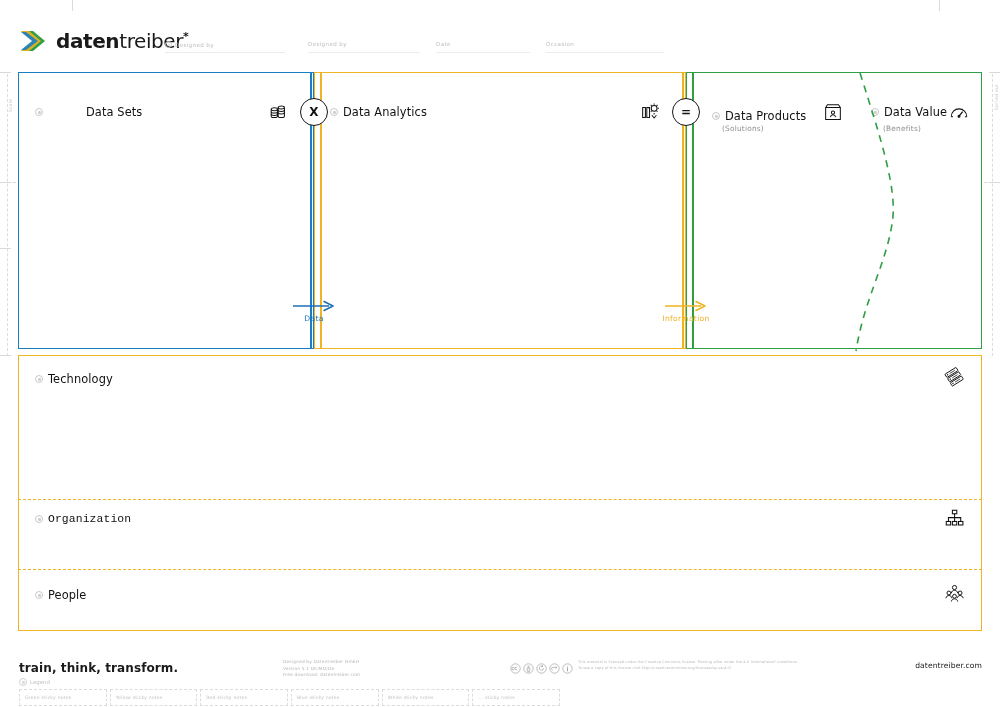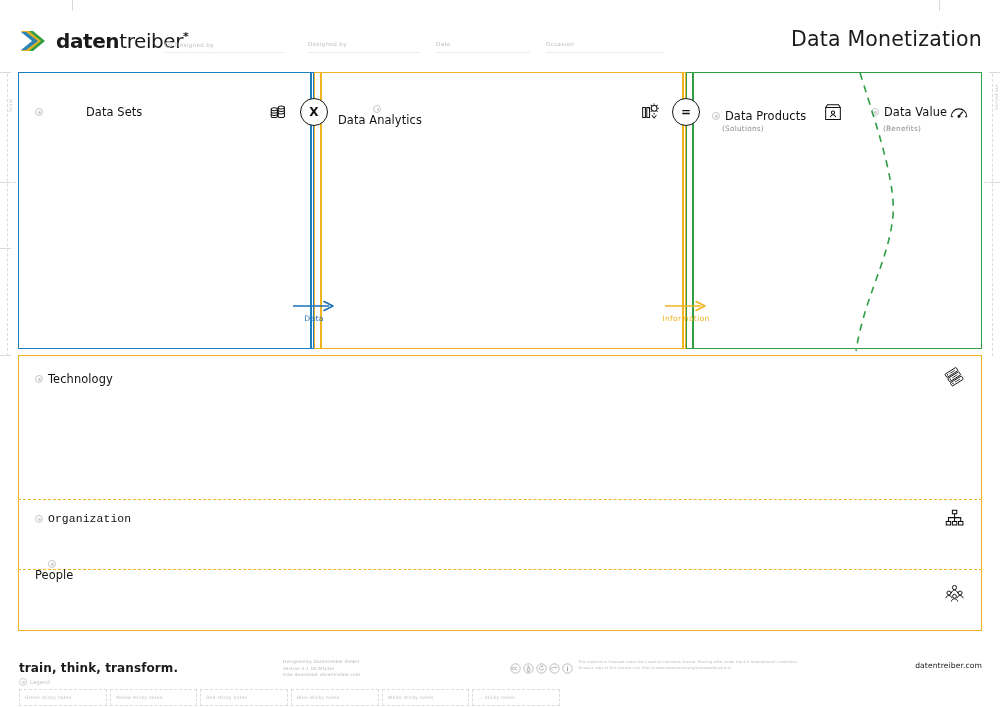--- a/index.html
+++ b/index.html
@@ -169,21 +169,20 @@
     <div class="hdr-field" style="left:436px;">
       <span>Date</span>
     </div>
     <div class="hdr-rule" style="left:436px;width:94px;"></div>
 
     <div class="hdr-field" style="left:546px;">
       <span>Occasion</span>
     </div>
     <div class="hdr-rule" style="left:546px;width:118px;"></div>
 
-    <div class="title">Data Monetization</div>
   </div>
 
   <div class="vc-box box-datasets"></div>
   <div class="vc-box box-analytics"></div>
   <div class="vc-box box-products"></div>
 
   <div class="divider" style="left:320px;top:72px;height:277px;background:#f0b323;"></div>
   <div class="divider" style="left:310px;top:72px;height:277px;background:#1a7fc1;"></div>
   <div class="divider" style="left:692px;top:72px;height:277px;background:#2f9e44;"></div>
   <div class="divider" style="left:682px;top:72px;height:277px;background:#f0b323;"></div>
@@ -204,21 +203,21 @@
         <path d="M4.6 9v7.5c0 .9 1.5 1.6 3.4 1.6s3.4-.7 3.4-1.6V9"></path>
       <path d="M4.6 11.6c0 .9 1.5 1.6 3.4 1.6s3.4-.7 3.4-1.6M4.6 14.2c0 .9 1.5 1.6 3.4 1.6s3.4-.7 3.4-1.6"></path>
       <ellipse cx="15.6" cy="7" rx="3.4" ry="1.6"></ellipse>
         <path d="M12.2 7v9.5c0 .9 1.5 1.6 3.4 1.6s3.4-.7 3.4-1.6V7"></path>
       <path d="M12.2 9.8c0 .9 1.5 1.6 3.4 1.6s3.4-.7 3.4-1.6M12.2 12.6c0 .9 1.5 1.6 3.4 1.6s3.4-.7 3.4-1.6"></path>
     </svg>
   </div>
 
   <div class="op" style="left:300px;top:98px;">X</div>
 
-  <div class="sec-head" style="left:338px;top:105px;flex-direction:column;">
+  <div class="sec-head" style="left:330px;top:105px;">
     <span class="sec-dot"></span>
     <span class="sec-title">Data Analytics</span>
   </div>
   <div class="sec-icon" style="left:639px;top:101px;">
     <svg viewBox="0 0 24 24" fill="none" stroke="#111" stroke-width="1.1">
       <path d="M4 7h3v11H4z"></path>
         <path d="M8.5 7h3v11h-3z"></path>
       <circle cx="16.5" cy="8" r="3.2"></circle>
       <path d="M16.5 4.2v-1.4M16.5 13.2v1.4M20.3 8h1.4M11.9 8h-1.4M19.2 5.3l1-1M13.8 10.7l-1 1M19.2 10.7l1 1M13.8 5.3l-1-1"></path>
       <path d="M14 15.5l2.5 3 2.5-3"></path>
@@ -300,21 +299,21 @@
   <div class="sec-icon" style="left:944px;top:508px;width:21px;height:21px;">
     <svg viewBox="0 0 24 24" fill="none" stroke="#111" stroke-width="1.2">
       <rect x="9.6" y="2.6" width="5" height="4"></rect>
       <rect x="2.6" y="15.4" width="5" height="4"></rect>
       <rect x="9.6" y="15.4" width="5" height="4"></rect>
       <rect x="16.6" y="15.4" width="5" height="4"></rect>
       <path d="M12.1 6.6v4.4M5.1 15.4v-4.4h14v4.4M12.1 11v4.4"></path>
     </svg>
   </div>
 
-  <div class="sec-head" style="left:35px;top:560px;flex-direction:column;">
+  <div class="sec-head" style="left:35px;top:588px;">
     <span class="sec-dot"></span>
     <span class="sec-title">People</span>
   </div>
   <div class="sec-icon" style="left:944px;top:583px;width:21px;height:21px;">
     <svg viewBox="0 0 24 24" fill="none" stroke="#111" stroke-width="1.1">
       <circle cx="12" cy="5.2" r="2.4"></circle>
       <path d="M8.3 11.6c.5-2.2 1.9-3.3 3.7-3.3s3.2 1.1 3.7 3.3"></path>
       <circle cx="5.6" cy="11.4" r="2.2"></circle>
       <path d="M2.1 17.4c.5-2.1 1.8-3.1 3.5-3.1s3 1 3.5 3.1"></path>
       <circle cx="18.4" cy="11.4" r="2.2"></circle>

